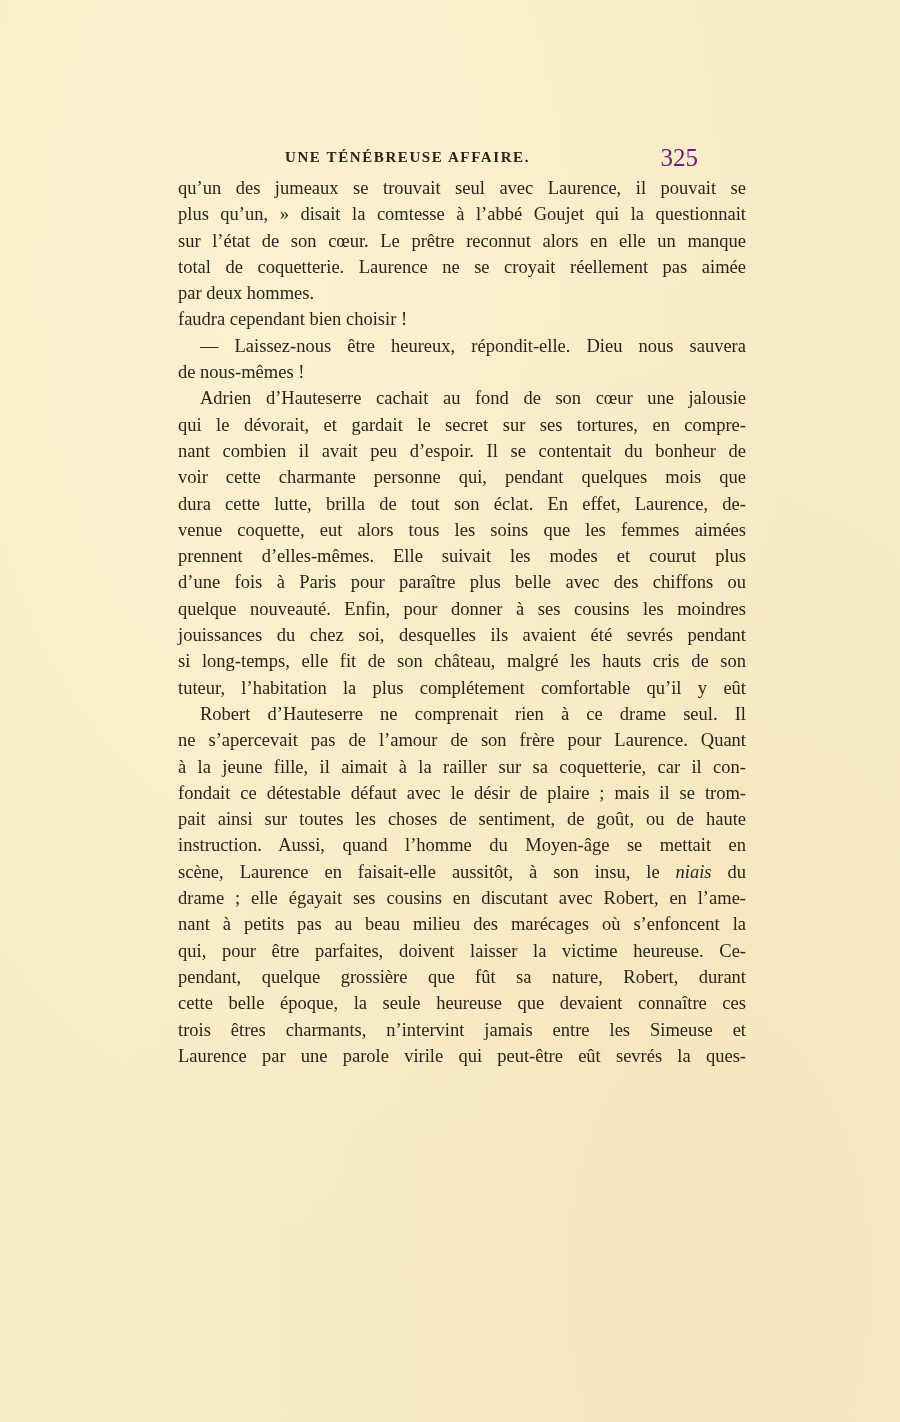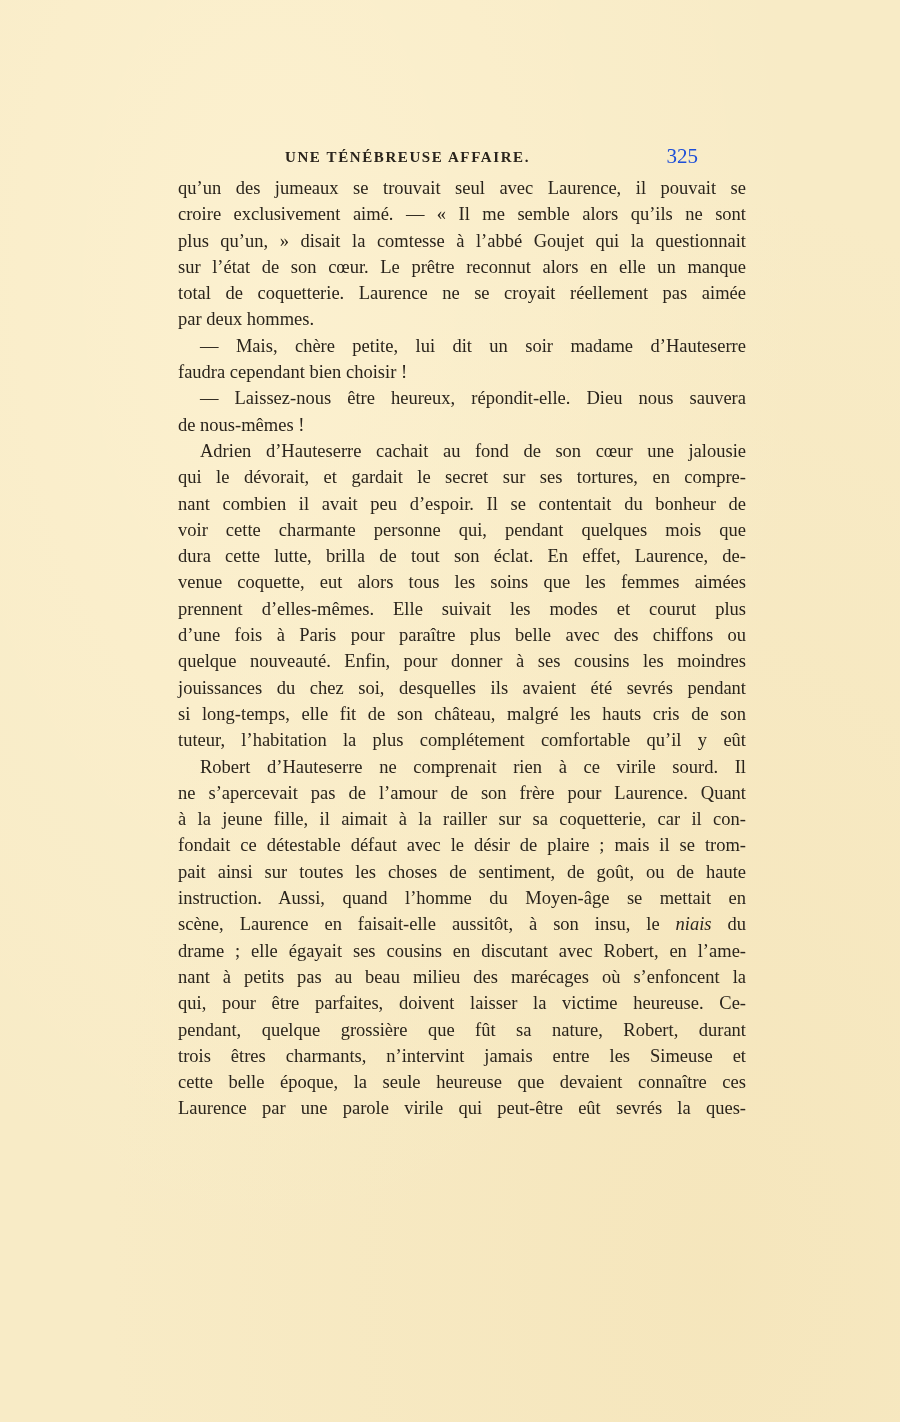--- a/index.html
+++ b/index.html
@@ -37,22 +37,22 @@
       font-size: 15px;
       font-weight: bold;
       letter-spacing: 1.6px;
       color: #2a241c;
       white-space: nowrap;
     }
     .page-number {
       position: absolute;
       right: 0;
       top: 0;
-      font-size: 21px;
-      color: #1d4ed8;
+      font-size: 25px;
+      color: #701a75;
     }
     .body-text {
       position: absolute;
       left: 130px;
       top: 174px;
       width: 568px;
       margin-left: 48px;
     }
     .line {
       display: block;
@@ -79,49 +79,47 @@
 <body>
 
 <div class="page">
   <div class="running-head">
     <span class="running-title">UNE TÉNÉBREUSE AFFAIRE.</span>
     <span class="page-number">325</span>
   </div>
 
   <div class="body-text" id="body-text">
       <span class="line">qu’un des jumeaux se trouvait seul avec Laurence, il pouvait se</span>
-      <span class="line">croire exclusivement aimé. — « Il me semble alors qu’ils ne sont</span>
       <span class="line">plus qu’un, » disait la comtesse à l’abbé Goujet qui la questionnait</span>
       <span class="line">sur l’état de son cœur. Le prêtre reconnut alors en elle un manque</span>
       <span class="line">total de coquetterie. Laurence ne se croyait réellement pas aimée</span>
       <span class="line last">par deux hommes.</span>
-      <span class="line indent">— Mais, chère petite, lui dit un soir madame d’Hauteserre</span>
       <span class="line last">faudra cependant bien choisir !</span>
       <span class="line indent">— Laissez-nous être heureux, répondit-elle. Dieu nous sauvera</span>
       <span class="line last">de nous-mêmes !</span>
       <span class="line indent">Adrien d’Hauteserre cachait au fond de son cœur une jalousie</span>
       <span class="line">qui le dévorait, et gardait le secret sur ses tortures, en compre-</span>
       <span class="line">nant combien il avait peu d’espoir. Il se contentait du bonheur de</span>
       <span class="line">voir cette charmante personne qui, pendant quelques mois que</span>
       <span class="line">dura cette lutte, brilla de tout son éclat. En effet, Laurence, de-</span>
       <span class="line">venue coquette, eut alors tous les soins que les femmes aimées</span>
       <span class="line">prennent d’elles-mêmes. Elle suivait les modes et courut plus</span>
       <span class="line">d’une fois à Paris pour paraître plus belle avec des chiffons ou</span>
       <span class="line">quelque nouveauté. Enfin, pour donner à ses cousins les moindres</span>
       <span class="line">jouissances du chez soi, desquelles ils avaient été sevrés pendant</span>
       <span class="line">si long-temps, elle fit de son château, malgré les hauts cris de son</span>
       <span class="line">tuteur, l’habitation la plus complétement comfortable qu’il y eût</span>
-      <span class="line indent">Robert d’Hauteserre ne comprenait rien à ce virile sourd. Il</span>
+      <span class="line indent">Robert d’Hauteserre ne comprenait rien à ce drame seul. Il</span>
       <span class="line">ne s’apercevait pas de l’amour de son frère pour Laurence. Quant</span>
       <span class="line">à la jeune fille, il aimait à la railler sur sa coquetterie, car il con-</span>
       <span class="line">fondait ce détestable défaut avec le désir de plaire ; mais il se trom-</span>
       <span class="line">pait ainsi sur toutes les choses de sentiment, de goût, ou de haute</span>
       <span class="line">instruction. Aussi, quand l’homme du Moyen-âge se mettait en</span>
       <span class="line"><span>scène, Laurence en faisait-elle aussitôt, à son insu, le </span><span class="italic">niais</span><span> du</span></span>
       <span class="line">drame ; elle égayait ses cousins en discutant avec Robert, en l’ame-</span>
       <span class="line">nant à petits pas au beau milieu des marécages où s’enfoncent la</span>
       <span class="line">qui, pour être parfaites, doivent laisser la victime heureuse. Ce-</span>
       <span class="line">pendant, quelque grossière que fût sa nature, Robert, durant</span>
+      <span class="line">cette belle époque, la seule heureuse que devaient connaître ces</span>
       <span class="line">trois êtres charmants, n’intervint jamais entre les Simeuse et</span>
-      <span class="line">cette belle époque, la seule heureuse que devaient connaître ces</span>
       <span class="line">Laurence par une parole virile qui peut-être eût sevrés la ques-</span>
     </div>
 </div>
 
 </body></html>

